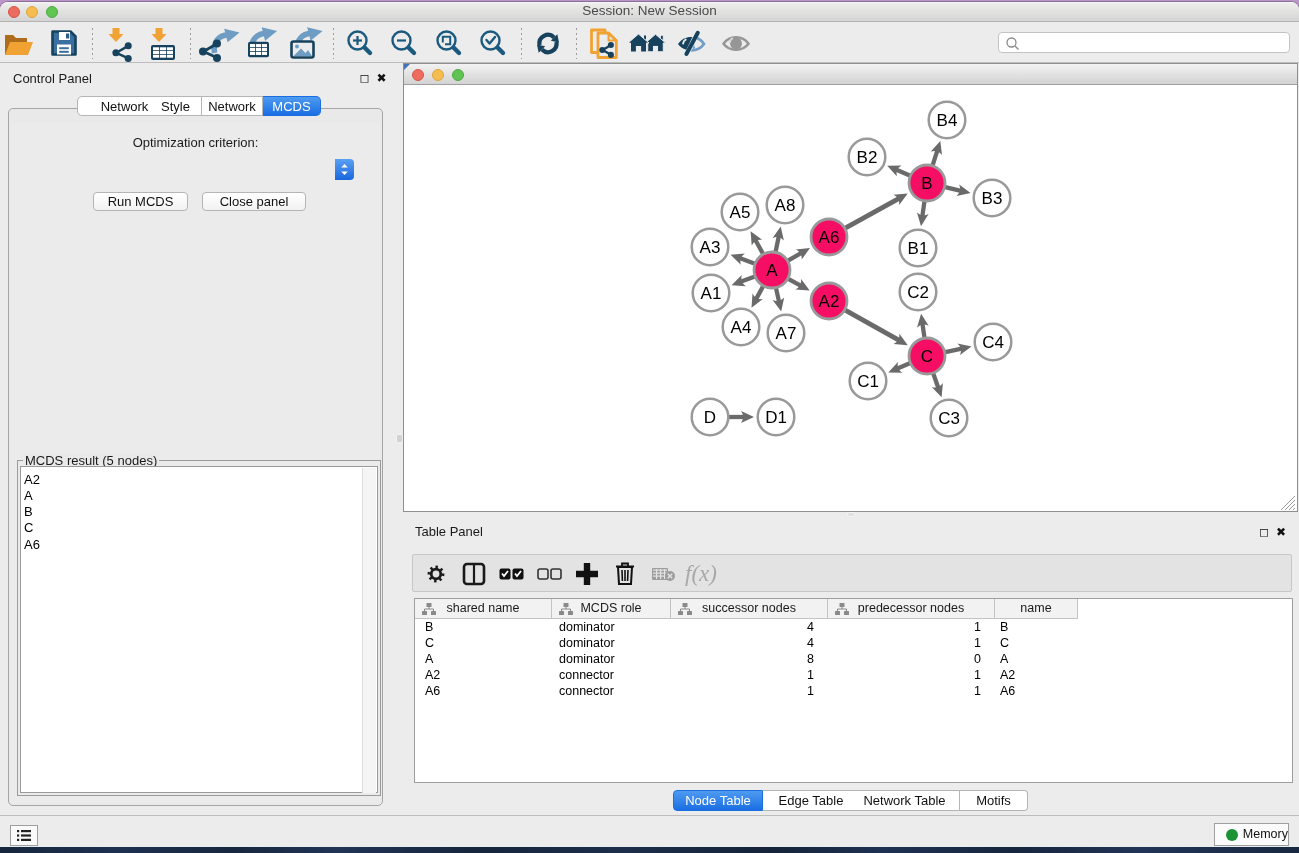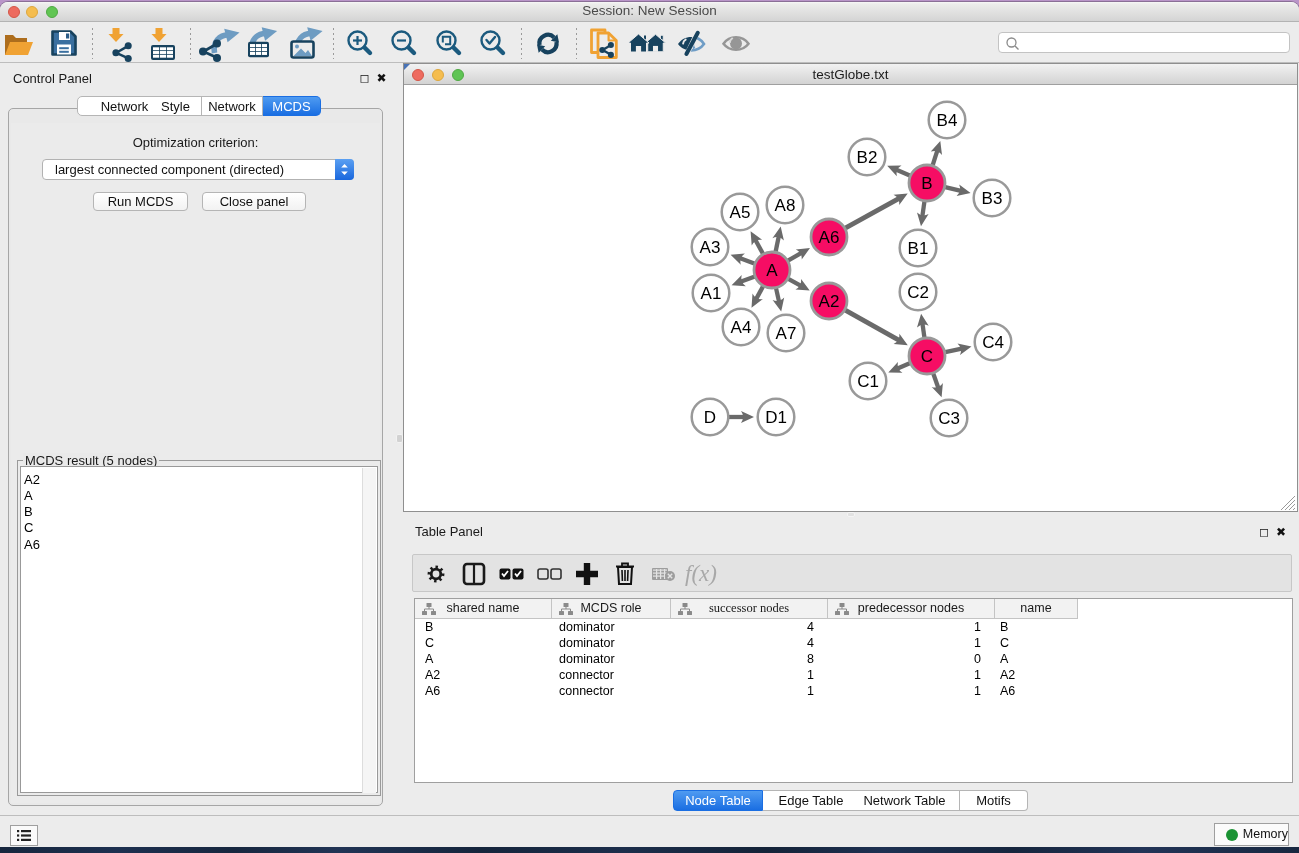--- a/index.html
+++ b/index.html
@@ -262,21 +262,20 @@
   <div class="abs winbtn" style="left:376.5px;top:69px;">✖</div>
   <div class="abs" id="cp-pane"></div>
   <div class="abs" id="cp-inner"></div>
   <div class="abs" id="cp-tabs">
     <div class="tab" style="left:0; width:95px; border-radius:5px 0 0 5px;">Network</div>
     <div class="tab" style="left:73px; width:52px; border-left:none;">Style</div>
     <div class="tab" style="left:125px; width:61px; border-left:none;">Network</div>
     <div class="tab sel" style="left:186px; width:58px; border-left:none; border-radius:0 5px 5px 0;">MCDS</div>
   </div>
   <div class="abs" id="opt-label">Optimization criterion:</div>
-  <div class="abs" id="dropdown">largest connected component (directed)</div>
   <div class="abs" id="dd-btn">
     <svg width="19" height="21" viewBox="0 0 19 21">
       <path d="M6.2 8.6 L9.5 4.9 L12.8 8.6 Z" fill="#fff"></path>
       <path d="M6.2 12.4 L9.5 16.1 L12.8 12.4 Z" fill="#fff"></path>
     </svg>
   </div>
   <div class="btn" style="left:93px; top:189.5px; width:95px;">Run MCDS</div>
   <div class="btn" style="left:202px; top:189.5px; width:104px;">Close panel</div>
   <div class="abs" id="fieldset"></div>
   <div class="abs" id="fs-legend">MCDS result (5 nodes)</div>
@@ -287,21 +286,20 @@
     <div class="li">C</div>
     <div class="li">A6</div>
     <div id="listbox-scroll"></div>
   </div>
 
   <div class="abs" id="netwin">
     <div class="abs" id="net-titlebar">
       <div class="abs tl2" style="left:8px; background:#ee6b60; border:0.5px solid #d35648;"></div>
       <div class="abs tl2" style="left:28px; background:#f5bd4f; border:0.5px solid #dda73e;"></div>
       <div class="abs tl2" style="left:48px; background:#5fc454; border:0.5px solid #50a944;"></div>
-      <div class="abs" id="net-title">testGlobe.txt</div>
     </div>
     <svg class="abs" style="left:0;top:21px;" width="893" height="426" viewBox="0 0 893 426" id="graph">
 <g stroke="#6a6a6a" fill="#6a6a6a">
 <line x1="359.5" y1="169.7" x2="350.9" y2="154.0" stroke-width="4.3"></line>
 <path d="M346.6 146.3 L358.1 154.8 Q350.9 154.0 347.7 160.5 Z" stroke="none"></path>
 <line x1="371.4" y1="167.8" x2="375.0" y2="150.2" stroke-width="4.3"></line>
 <path d="M376.7 141.6 L379.9 155.5 Q375.0 150.2 368.4 153.2 Z" stroke="none"></path>
 <line x1="351.6" y1="178.9" x2="334.9" y2="172.7" stroke-width="4.3"></line>
 <path d="M326.6 169.7 L340.9 168.6 Q334.9 172.7 336.8 179.7 Z" stroke="none"></path>
 <line x1="351.6" y1="191.2" x2="335.8" y2="197.1" stroke-width="4.3"></line>
@@ -444,21 +442,21 @@
           </g>
         </g>
 <text x="288" y="26" text-anchor="middle" font-family="Liberation Serif" font-style="italic" font-size="23" fill="#a8a8a8">f(x)</text>
 
 </svg>
   </div>
   <div class="abs" id="tp-table">
     <div class="abs" id="tp-header">
       <div class="th" style="left:0; width:137px;">shared name</div>
       <div class="th" style="left:137px; width:119px;">MCDS role</div>
-      <div class="th" style="left:256px; width:157px;font-family:Liberation Serif, serif;">successor nodes</div>
+      <div class="th" style="left:256px; width:157px;">successor nodes</div>
       <div class="th" style="left:413px; width:167px;">predecessor nodes</div>
       <div class="th" style="left:580px; width:83px;">name</div>
       <svg class="hicon" style="left:7px;" width="14" height="20" viewBox="0 0 14 12">
           <g fill="#8a8a8a">
             <rect x="4.5" y="0" width="5" height="4" rx="0.5"></rect>
             <rect x="0" y="8" width="5" height="4" rx="0.5"></rect>
             <rect x="9" y="8" width="5" height="4" rx="0.5"></rect>
             <path d="M7 4 L7 6 M2.5 8 L2.5 6 L11.5 6 L11.5 8" fill="none" stroke="#8a8a8a" stroke-width="1"></path>
           </g>
         </svg>

